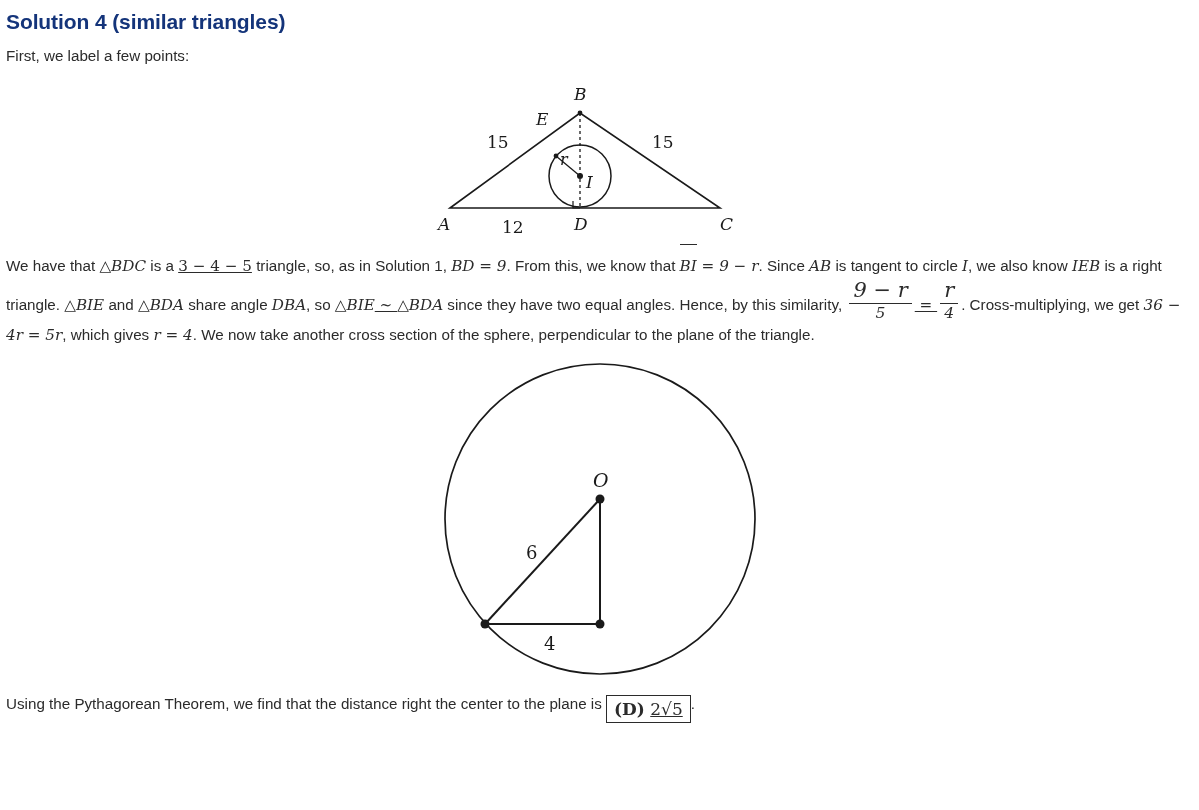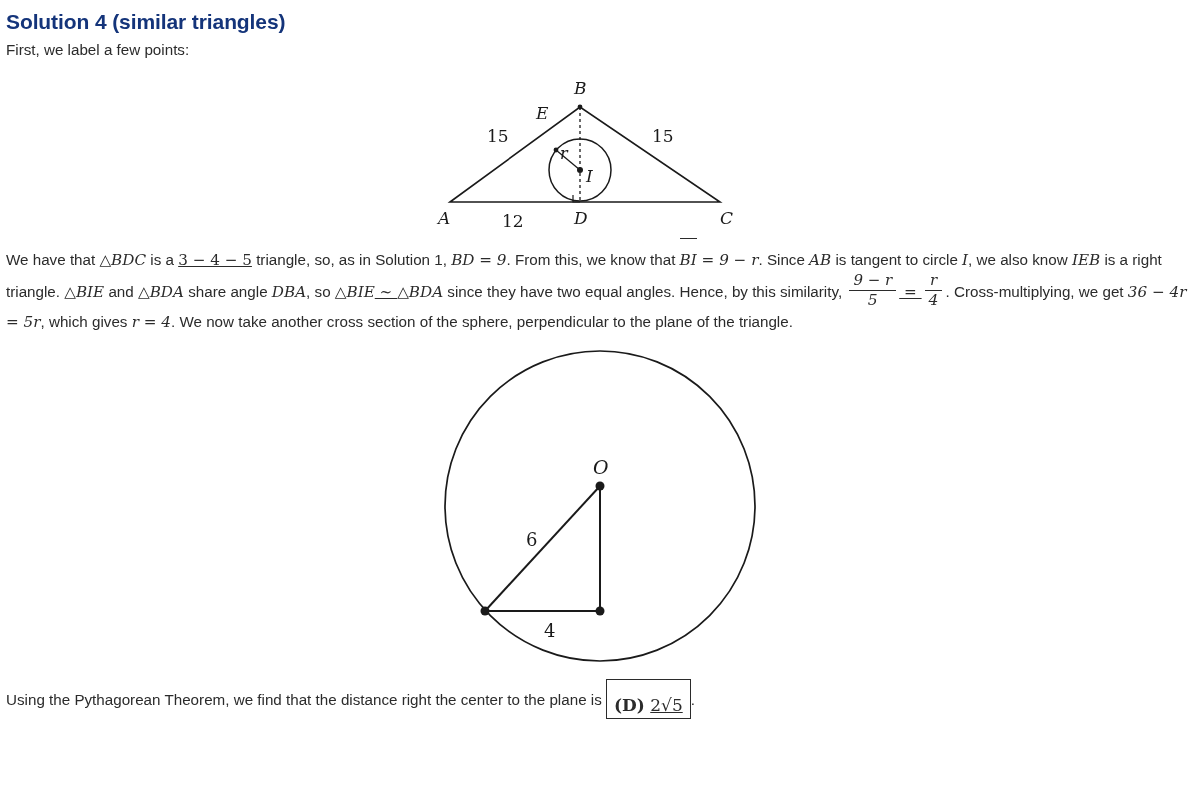--- a/index.html
+++ b/index.html
@@ -52,21 +52,21 @@
     text-align: center;
     font-family: "DejaVu Serif", "Liberation Serif", serif;
     font-style: italic;
     line-height: 1.15;
     margin: 0 3px;
   }
   .frac .num {
     display: block;
     border-bottom: 1.1px solid #2b2b2b;
     padding: 0 4px 1px 4px;
-    font-size: 15px;
+    font-size: 21px;
   }
   .frac .den {
     display: block;
     padding: 1px 4px 0 4px;
     font-size: 15.5px;
   }
   .fig {
     display: block;
     margin: 0 auto;
   }
@@ -74,21 +74,21 @@
     margin-top: 10px;
     text-align: center;
   }
   .fig-wrap2 {
     margin-top: 6px;
     text-align: center;
   }
   .answer-box {
     display: inline-block;
     border: 1px solid #2b2b2b;
-    padding: 16px 7px 4px 7px;
+    padding: 4px 7px 4px 7px;
     font-family: "DejaVu Serif", "Liberation Serif", serif;
     font-size: 17px;
     vertical-align: -6px;
     line-height: 1.1;
   }
   .answer-box b { font-style: normal; }
   .final-line {
     font-size: 15.2px;
     margin-top: 8px;
   }
@@ -101,21 +101,21 @@
     font-style: normal;
   }
 </style>
 </head>
 <body>
 
 <div class="page">
 
   <h2 class="solution-title">Solution 4 (similar triangles)</h2>
 
-  <p class="para" style="margin-top:4px;">First, we label a few points:</p>
+  <p class="para" style="margin-top:10px;">First, we label a few points:</p>
 
   <div class="fig-wrap1">
     <svg class="fig" width="420" height="160" viewBox="0 0 420 160">
 
       <polygon points="60,130 190,35 330,130" fill="none" stroke="#1a1a1a" stroke-width="1.6"></polygon>
 
       <circle cx="190" cy="98" r="31" fill="none" stroke="#1a1a1a" stroke-width="1.5"></circle>
 
       <line x1="190" y1="35" x2="190" y2="130" stroke="#1a1a1a" stroke-width="1.3" stroke-dasharray="3,3"></line>
 

